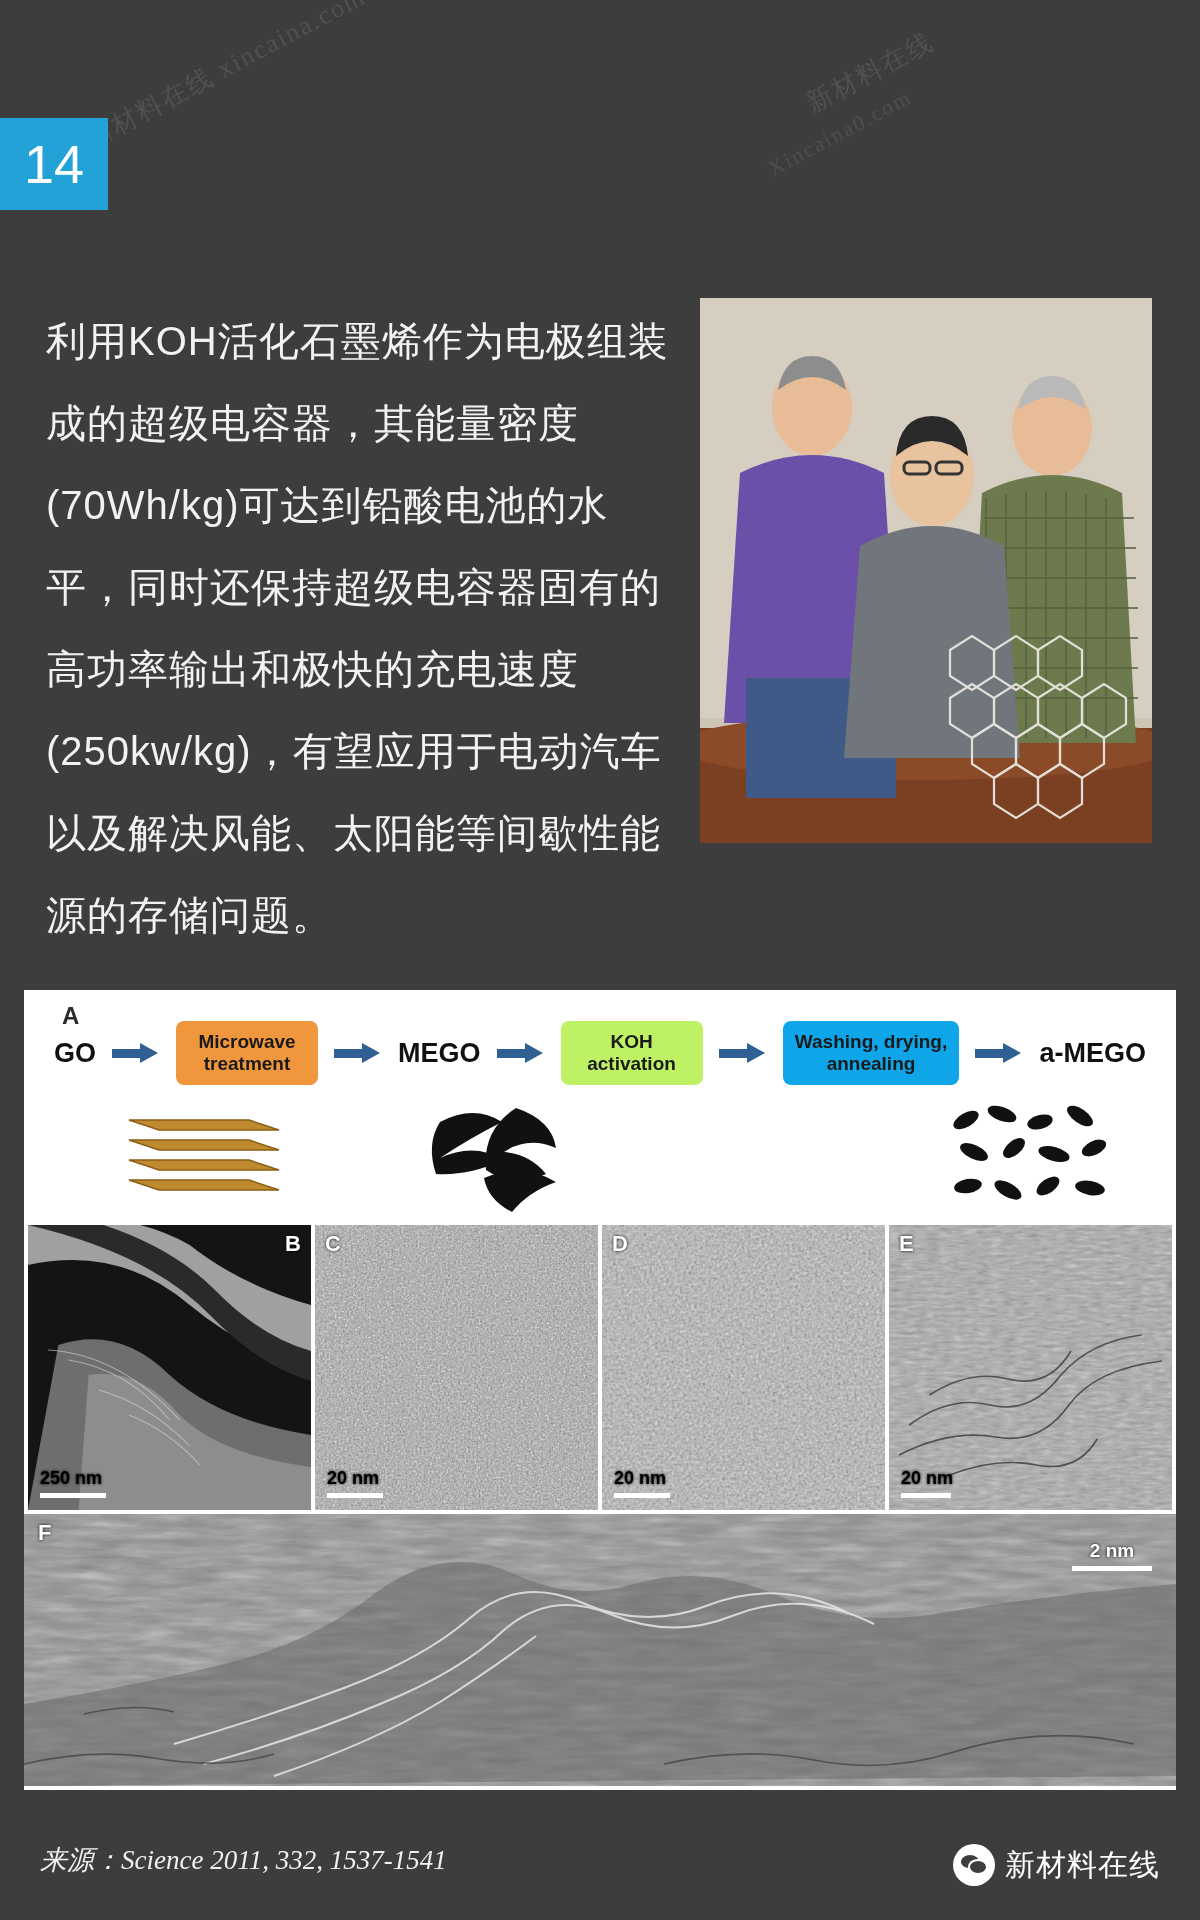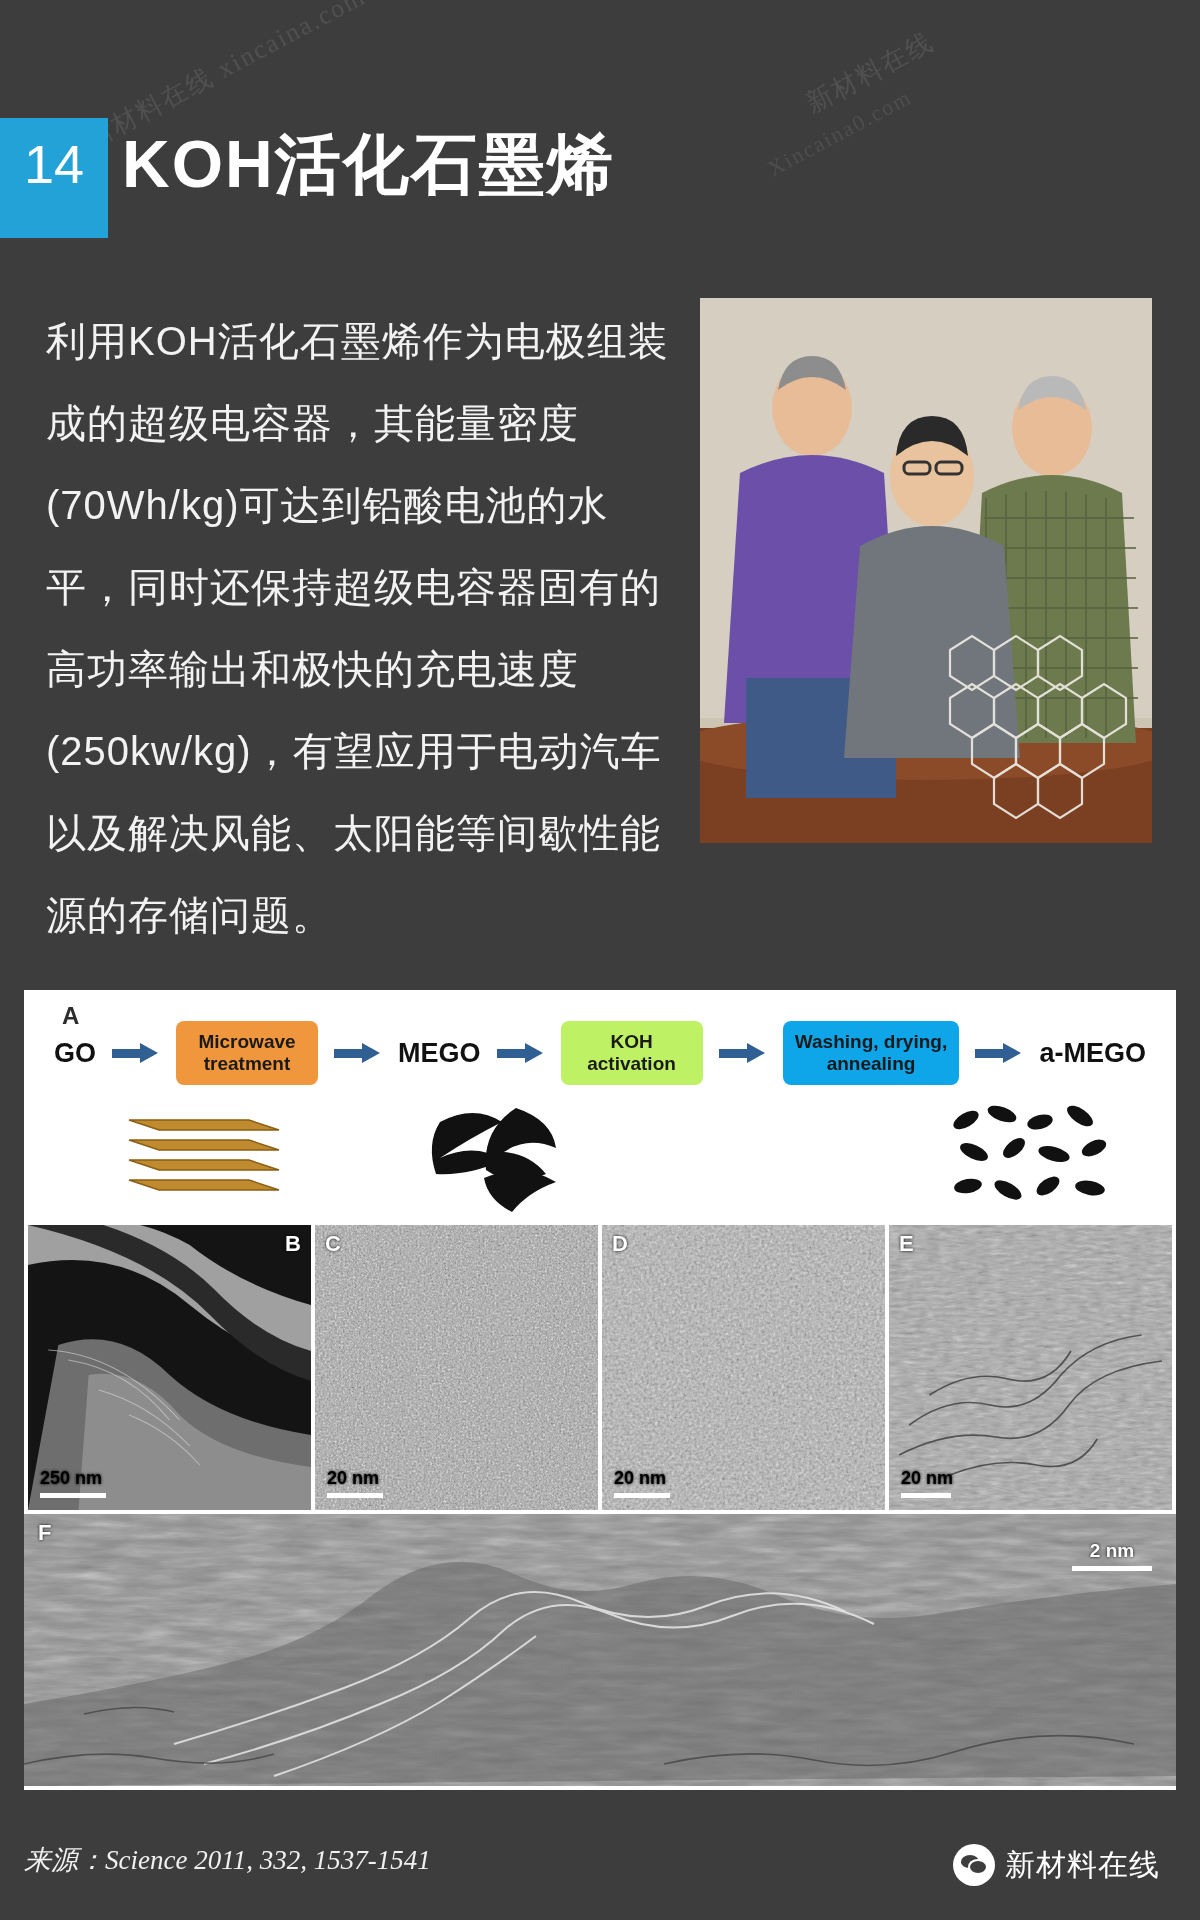--- a/index.html
+++ b/index.html
@@ -39,21 +39,21 @@
   
   .header {
     position: absolute;
     left: 0; top: 118px;
     width: 100%;
     height: 92px;
   }
   .num-badge {
     position: absolute;
     left: 0; top: 0;
-    width: 108px; height: 120px;
+    width: 108px; height: 92px;
     background: #22a2d6;
     color: #ffffff;
     font-size: 54px;
     line-height: 92px;
     text-align: center;
     font-family: "Liberation Sans", sans-serif;
   }
   .title {
     position: absolute;
     left: 122px; top: 2px;
@@ -247,21 +247,21 @@
   .figF .scale-tr .bar {
     display: block;
     height: 5px; background: #fff;
     margin-top: 4px; width: 80px;
   }
   .micro svg, .figF svg { display: block; width: 100%; height: 100%; }
 
   
   .source {
     position: absolute;
-    left: 24px;
+    left: 40px;
     bottom: 42px;
     font-size: 27px;
     font-style: italic;
     color: #f0f0f0;
     font-family: "Liberation Serif", serif;
   }
   .brand {
     position: absolute;
     right: 40px;
     bottom: 34px;
@@ -302,21 +302,20 @@
 <body>
 
 <div class="page">
 
   <div class="wm wm1">新材料在线 xincaina.com</div>
   <div class="wm wm2">新材料在线</div>
   <div class="wm wm3">Xincaina0.com</div>
 
   <div class="header">
     <div class="num-badge">14</div>
-    <div class="title">KOH活化石墨烯</div>
   </div>
 
   <div class="body-text">利用KOH活化石墨烯作为电极组装成的超级电容器，其能量密度(70Wh/kg)可达到铅酸电池的水平，同时还保持超级电容器固有的高功率输出和极快的充电速度(250kw/kg)，有望应用于电动汽车以及解决风能、太阳能等间歇性能源的存储问题。</div>
 
   <div class="photo">
     <svg viewBox="0 0 452 545" preserveAspectRatio="none">
       <rect x="0" y="0" width="452" height="545" fill="#cdc4b4"></rect>
       <rect x="0" y="0" width="452" height="420" fill="#d6cec0"></rect>
 
       <rect x="0" y="430" width="452" height="115" fill="#7b3f22"></rect>

